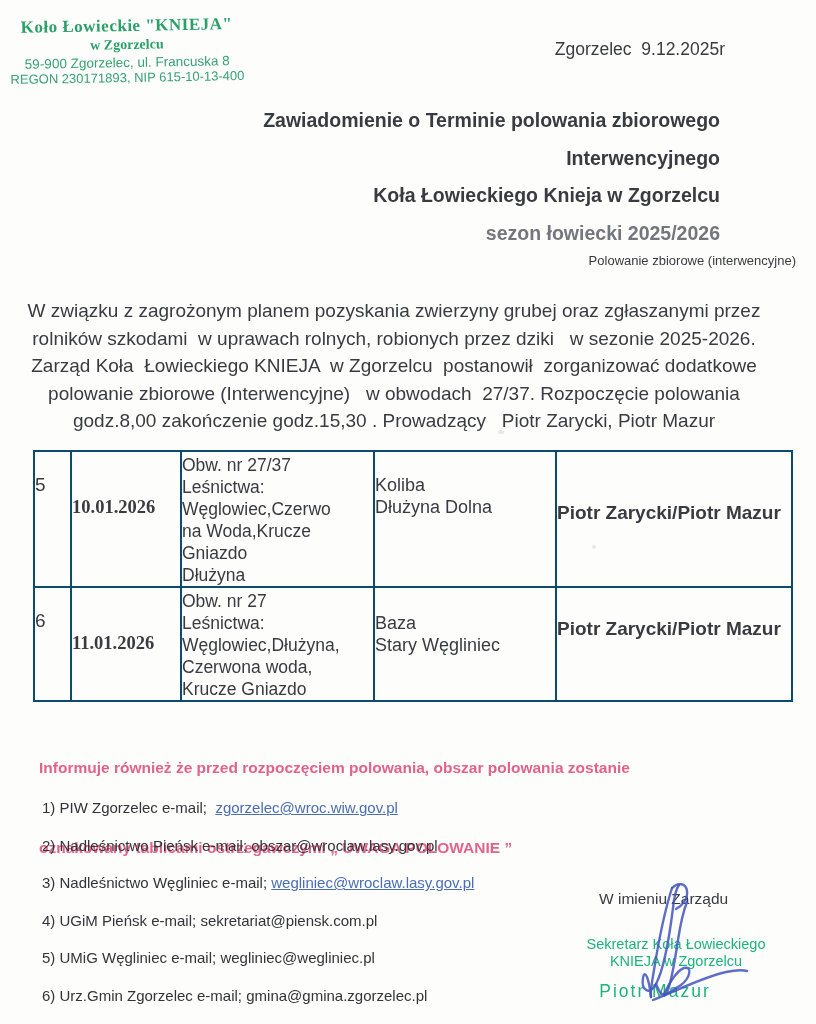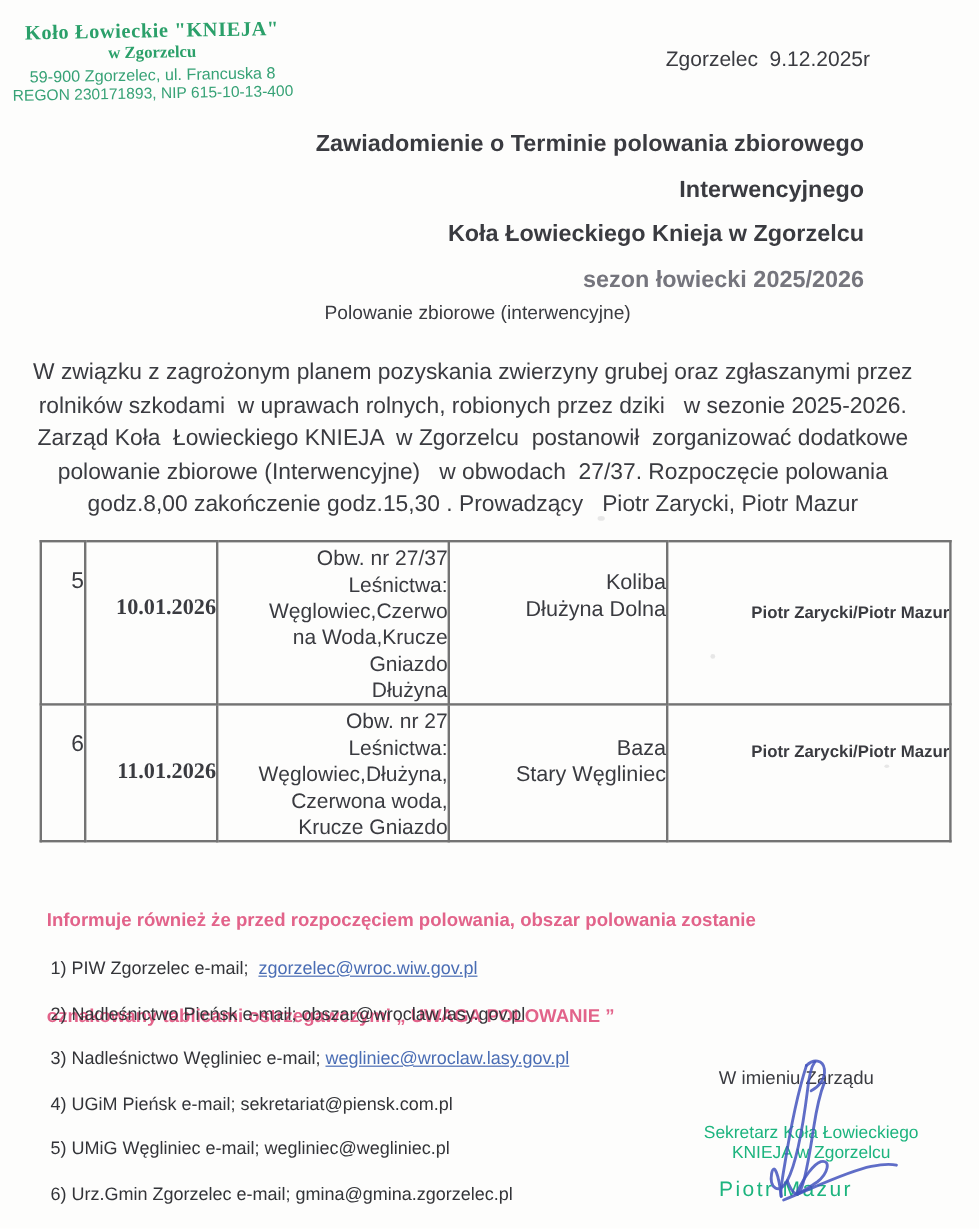--- a/index.html
+++ b/index.html
@@ -13,37 +13,37 @@
   .lh1{font-family:"Liberation Serif", serif;font-weight:bold;font-size:17px;letter-spacing:.5px;white-space:nowrap;}
   .lh2{font-family:"Liberation Serif", serif;font-weight:bold;font-size:14px;margin-top:1px;}
   .lh3{font-size:13.5px;margin-top:2px;color:#37a276;white-space:nowrap;}
   .lh4{font-size:13px;color:#37a276;white-space:nowrap;}
   
   .date{position:absolute;top:27px;right:91px;font-size:17.5px;white-space:pre;margin-top:12px;}
   
   .headings{position:absolute;top:102px;right:96px;text-align:right;
     font-size:19.5px;font-weight:bold;line-height:37.5px;white-space:nowrap;}
   .headings .gray{color:#75757d;}
-  .subheading{position:absolute;top:253px;left:0;width:796px;text-align:center;font-size:16px;}
+  .subheading{position:absolute;top:253px;left:0;width:796px;text-align:right;font-size:13px;}
   
   .paragraph{position:absolute;top:297px;left:14px;width:760px;text-align:center;
     font-size:19px;line-height:27.5px;}
   .p-line{white-space:pre-wrap;}
   
   table.sched{position:absolute;top:450px;left:33px;border-collapse:collapse;table-layout:fixed;
     font-size:17.5px;color:#3a3b40;}
-  table.sched td{border:2px solid #737373;padding:0;text-align:right;vertical-align:top;overflow:hidden;}
+  table.sched td{border:2px solid #0c4a6e;padding:0;text-align:left;vertical-align:top;overflow:hidden;}
   tr.r5{height:128px;}
   tr.r6{height:106px;}
   .c-no{padding-top:22px !important;font-size:19px;}
   .c-date{padding-top:45px !important;font-weight:bold;font-size:18.5px;font-family:Liberation Serif, serif;}
   .c-area{padding-top:2px !important;line-height:22px;}
   .c-place{padding-top:22px !important;font-size:18px;line-height:22px;}
   tr.r6 .c-place{padding-top:24px !important;}
-  .c-lead{font-weight:bold;font-size:14px;margin-top:12px;}
+  .c-lead{font-weight:bold;font-size:19px;margin-top:12px;}
   tr.r5 .c-lead{padding-top:50px !important;}
   tr.r6 .c-lead{padding-top:30px !important;}
   
   .notice{position:absolute;top:702px;left:39px;color:#e2638a;font-weight:bold;
     font-size:15.5px;line-height:26.5px;white-space:pre-wrap;}
   
   .contacts{position:absolute;top:799px;left:42px;font-size:15px;color:#333438;}
   .contact{height:37.6px;white-space:pre-wrap;}
   .email-link{color:#4a6db4;text-decoration:underline;cursor:pointer;}
   

